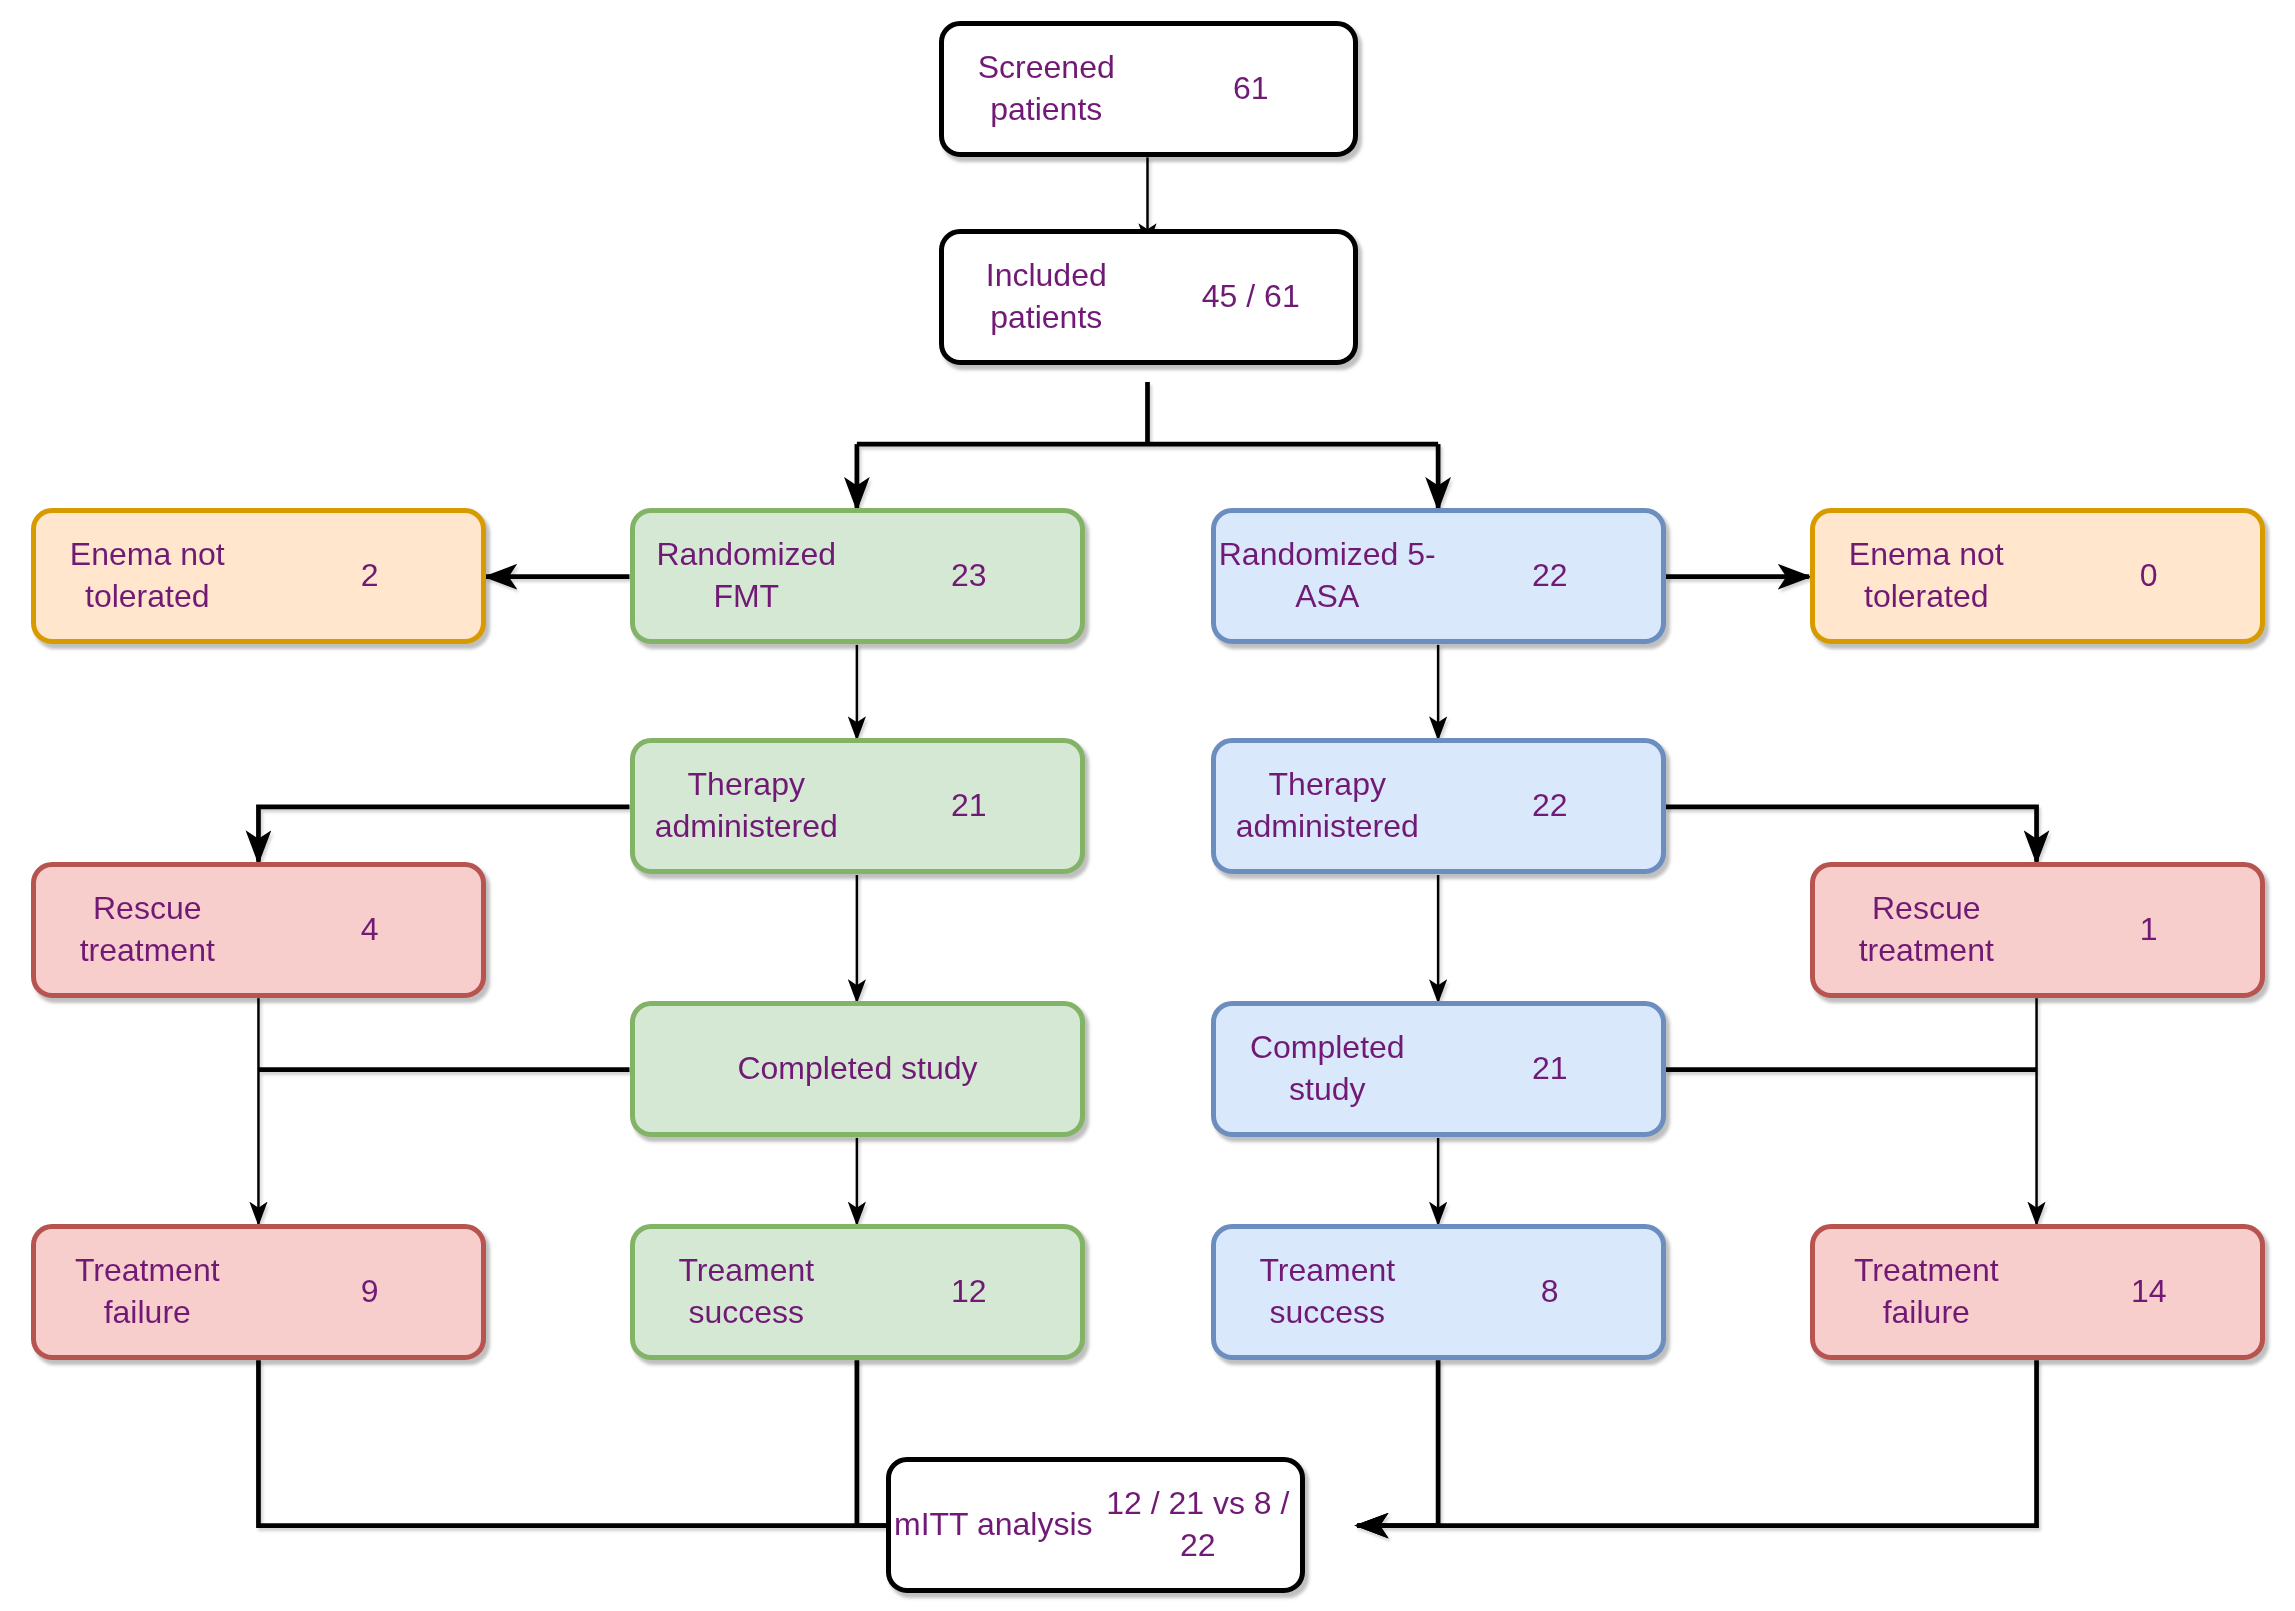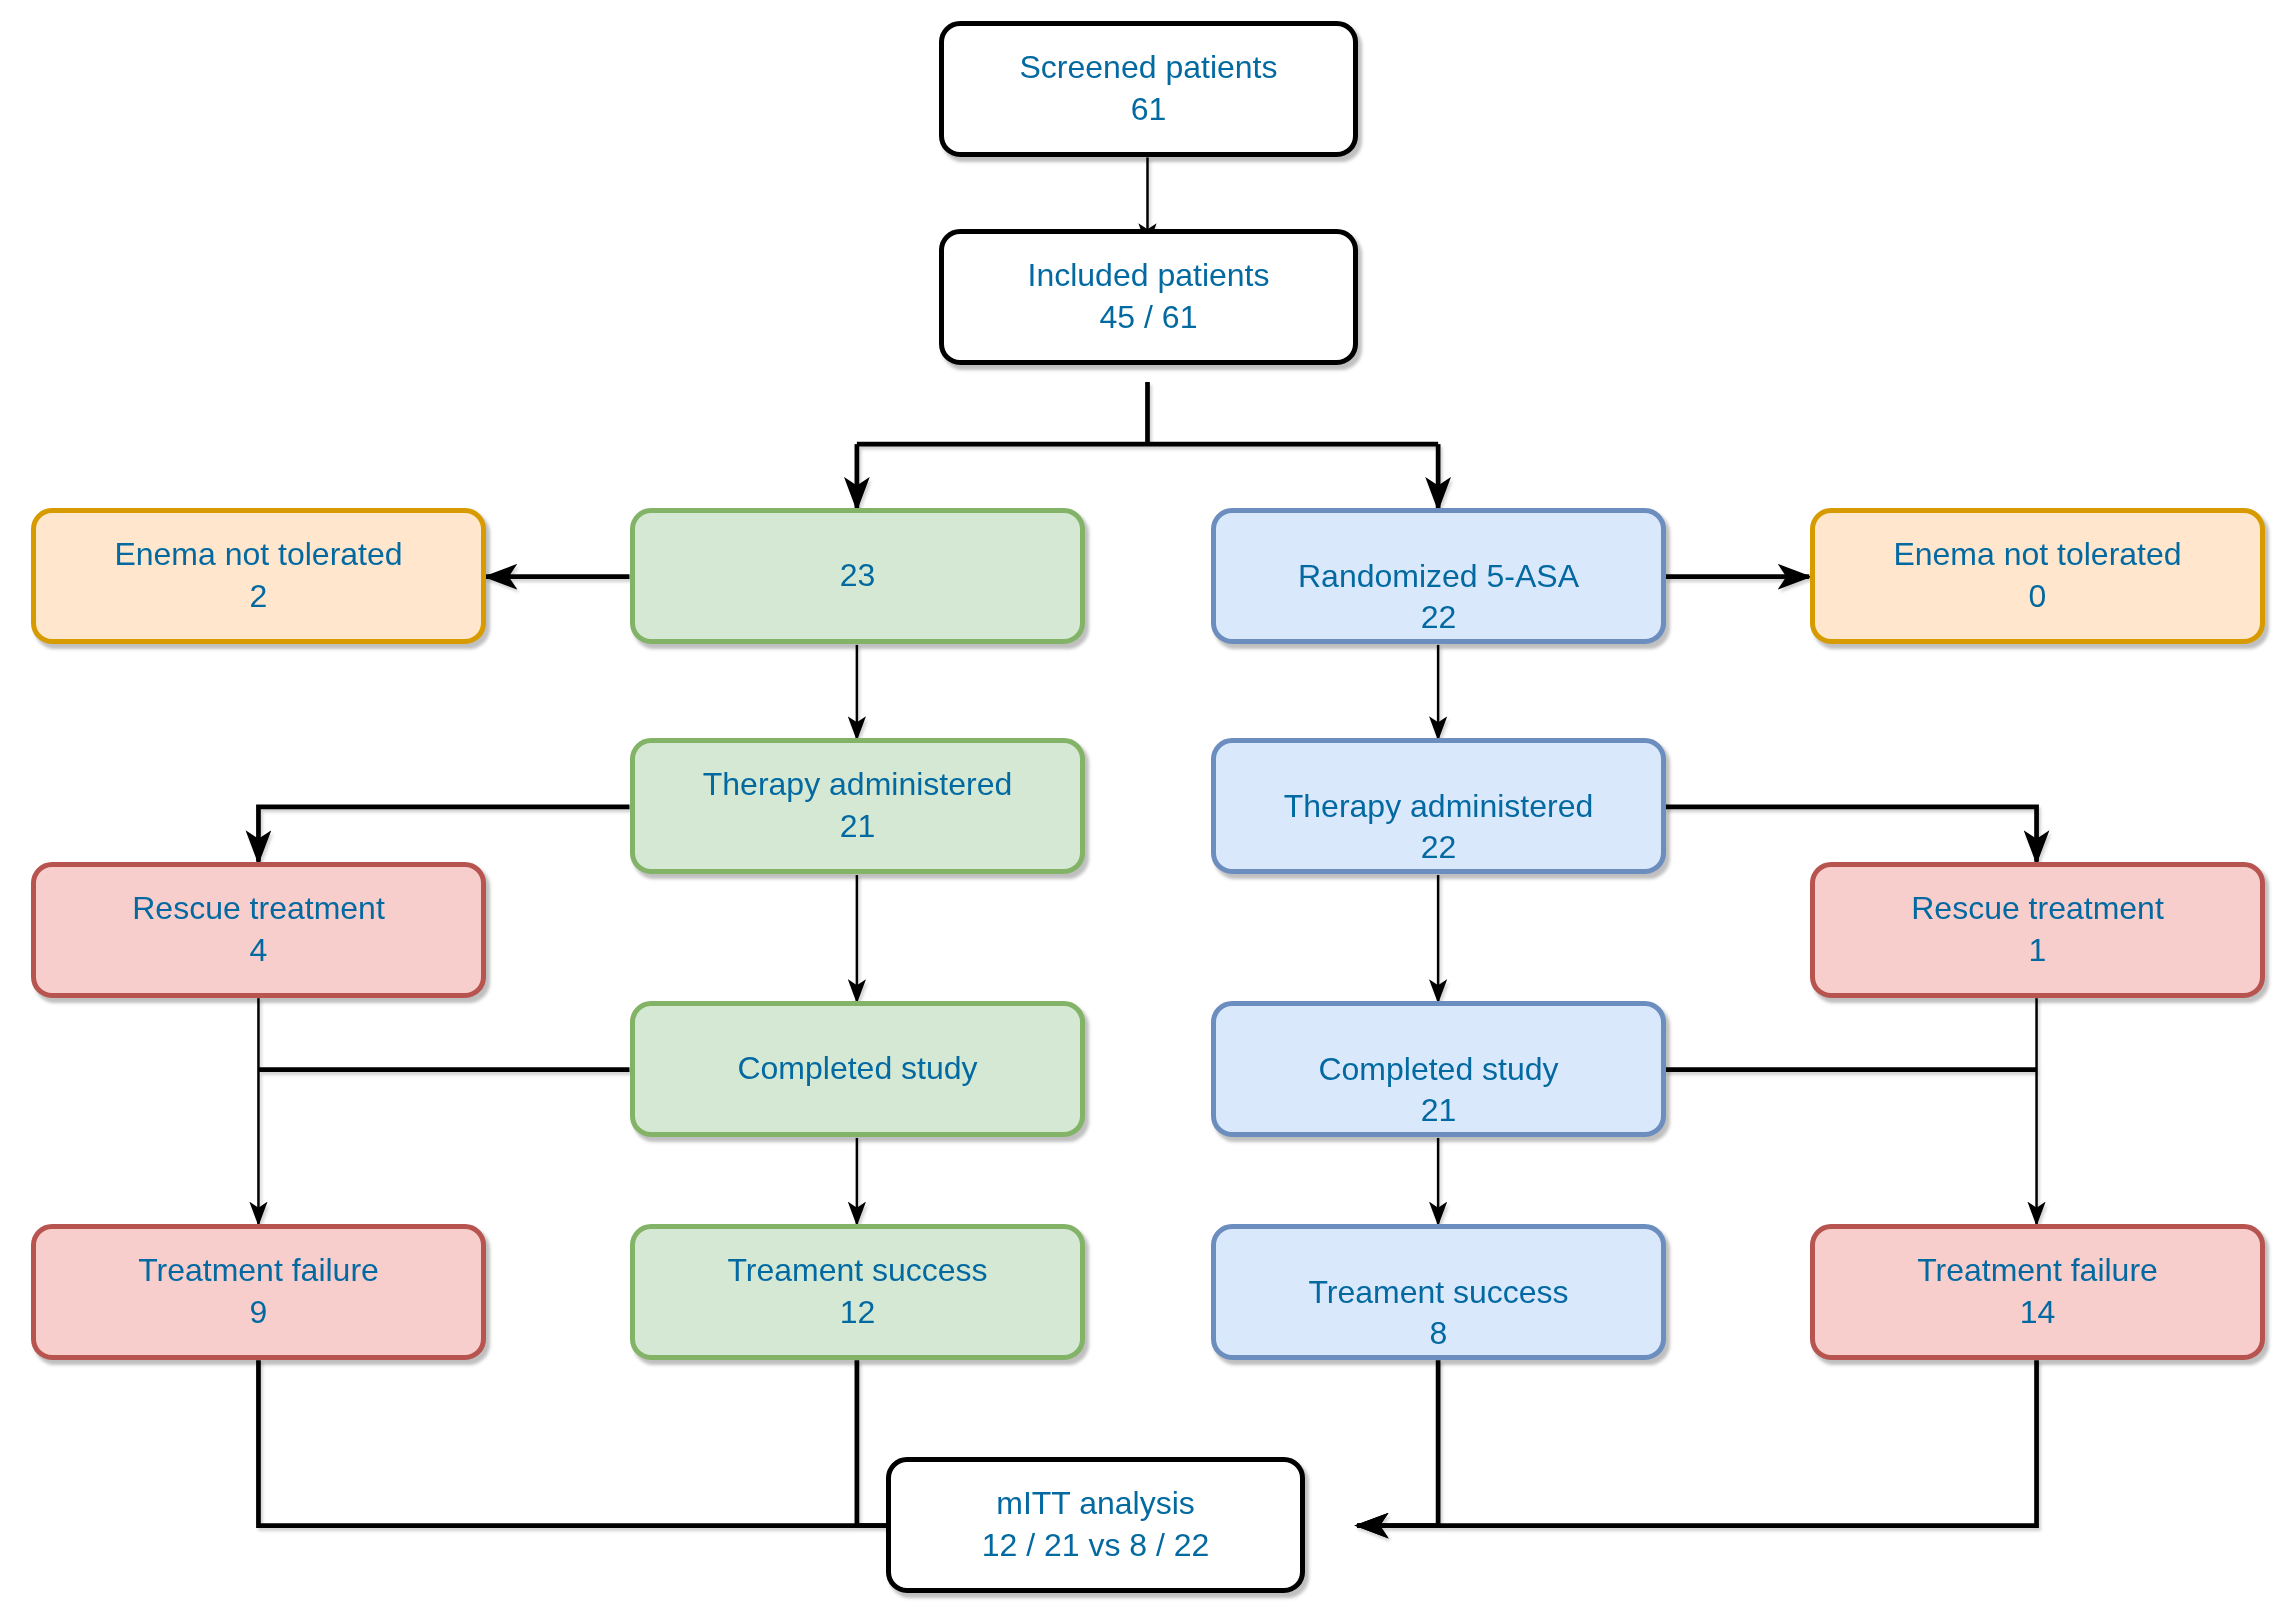--- a/index.html
+++ b/index.html
@@ -10,22 +10,22 @@
   }
   svg.wires{position:absolute;left:0;top:0;width:2295px;height:1612px;
     filter:drop-shadow(2.8px 3.3px 1.7px rgba(0,0,0,0.18));}
   svg.wires path{fill:none;stroke:#000;}
   svg.wires path.t{stroke-width:4.5px;}
   svg.wires path.k{stroke-width:8.5px;}
   #ah-s path,#ah-b path{fill:#000;stroke:none;}
   .node{
     position:absolute;width:455px;height:136px;box-sizing:border-box;
     border:5px solid #000;border-radius:21px;background:#fff;
-    display:flex;flex-direction:column;align-items:center;justify-content:center;
-    text-align:center;font-size:32px;line-height:1.3;color:#0369a1;
+    display:flex;flex-direction:row;align-items:center;justify-content:center;
+    text-align:center;font-size:32px;line-height:1.3;color:#701a75;
     box-shadow:3.9px 4.4px 3.3px rgba(0,0,0,0.25);
   }
   .node.white{width:419px;}
   .node.green {background:var(--green-fill); border-color:var(--green-border);}
   .node.blue  {background:var(--blue-fill);  border-color:var(--blue-border);justify-content:flex-end;}
   .node.orange{background:var(--orange-fill);border-color:var(--orange-border);}
   .node.red   {background:var(--red-fill);   border-color:var(--red-border);}
   .node .label,.node .value{width:100%;}
 </style>
 </head>
@@ -81,20 +81,21 @@
   <div class="node white" style="left:939px;top:229px">
     <div class="label">Included patients</div>
     <div class="value">45 / 61</div>
   </div>
 
   <div class="node orange" style="left:31px;top:508px">
     <div class="label">Enema not tolerated</div>
     <div class="value">2</div>
   </div>
   <div class="node green" style="left:630px;top:508px">
+    <div class="label">Randomized FMT</div>
     <div class="value">23</div>
   </div>
   <div class="node blue" style="left:1211px;top:508px">
     <div class="label">Randomized 5-ASA</div>
     <div class="value">22</div>
   </div>
   <div class="node orange" style="left:1810px;top:508px">
     <div class="label">Enema not tolerated</div>
     <div class="value">0</div>
   </div>

